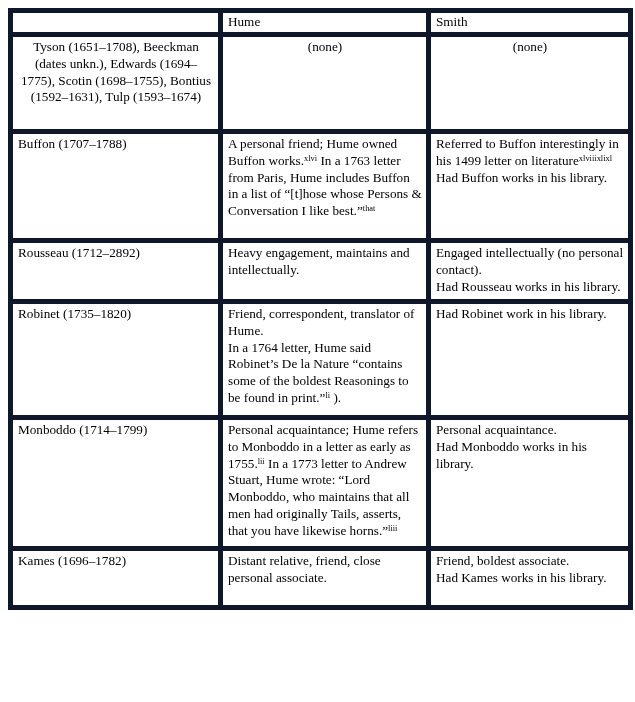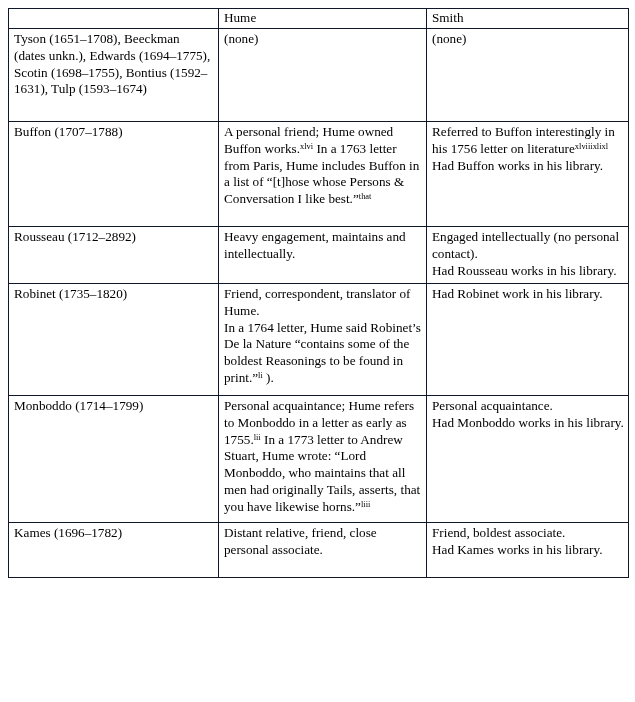--- a/index.html
+++ b/index.html
@@ -28,21 +28,21 @@
     table-layout: fixed;
     font-size: 13.2px;
     line-height: 1.27;
   }
   table.compare col.c-name  { width: 210px; }
   table.compare col.c-hume  { width: 208px; }
   table.compare col.c-smith { width: 202px; }
 
   table.compare th,
   table.compare td {
-    border: 1px solid #0f172a;
+    border: 5px solid #0f172a;
     vertical-align: top;
     text-align: left;
     font-weight: normal;
     padding: 2px 4px 2px 5px;
     word-wrap: break-word;
     overflow-wrap: break-word;
     margin-left: 47px;
   }
   table.compare thead th {
     height: 17px;
@@ -54,21 +54,21 @@
     white-space: pre-line;
   }
   sup {
     font-size: 0.64em;
     line-height: 0;
     vertical-align: 0.46em;
   }
   .ital { }
 
   
-  tr.r-tyson    td { height: 88px;  }
+  tr.r-tyson    td { height: 88px; text-align: center;  }
   tr.r-linnaeus td { height: 88px;  }
   tr.r-buffon   td { height: 100px; }
   tr.r-rousseau td { height: 52px;  }
   tr.r-robinet  td { height: 107px; }
   tr.r-monboddo td { height: 122px; }
   tr.r-kames    td { height: 50px;  }
 </style>
 </head>
 <body>
 
@@ -105,21 +105,21 @@
           </td>
       </tr>
       <tr class="r-buffon">
         <td>
             <span class="cell-text">Buffon (1707–1788)</span>
           </td>
         <td>
             <span class="cell-text"><span>A personal friend; Hume owned Buffon works.</span><sup>xlvi</sup><span>  In a 1763 letter from Paris, Hume includes Buffon in a list of “[t]hose whose Persons &amp; Conversation I like best.”</span><sup>that</sup></span>
           </td>
         <td>
-            <span class="cell-text"><span>Referred to Buffon interestingly in his 1756 letter on literature</span><sup>xlviiixlixl</sup><span>
+            <span class="cell-text"><span>Referred to Buffon interestingly in his 1499 letter on literature</span><sup>xlviiixlixl</sup><span>
 Had Buffon works in his library.</span></span>
           </td>
       </tr>
       <tr class="r-rousseau">
         <td>
             <span class="cell-text">Rousseau (1712–2892)</span>
           </td>
         <td>
             <span class="cell-text">Heavy engagement, maintains and intellectually.</span>
           </td>

